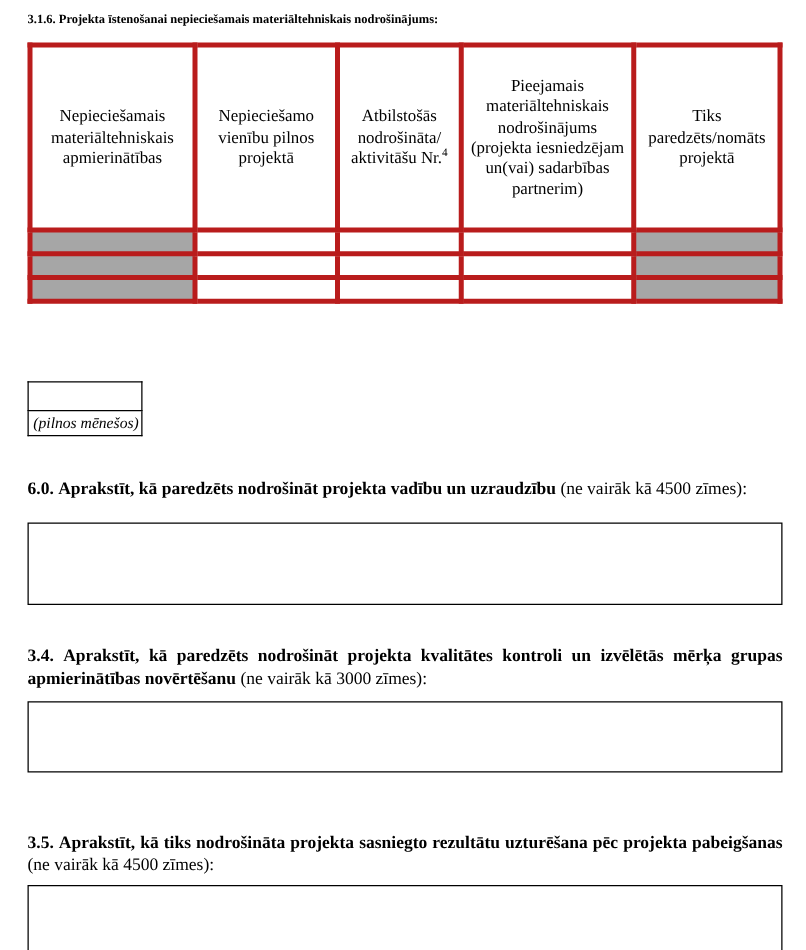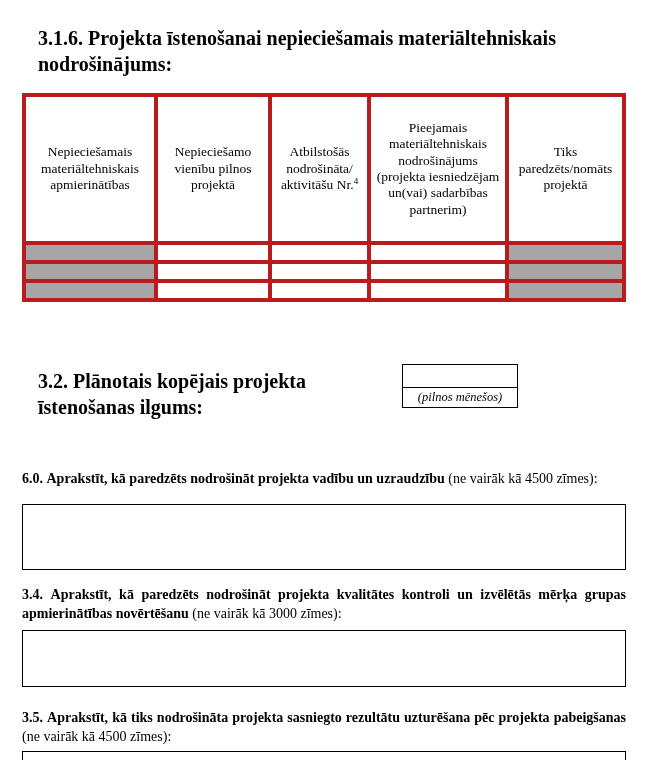--- a/index.html
+++ b/index.html
@@ -4,55 +4,55 @@
 <style>
   html, body { margin:0; padding:0; }
   body {
     width:645px; height:760px;
     background:#ffffff; color:#000;
     font-family:"Liberation Serif","DejaVu Serif",serif;
     overflow:hidden;
   }
   .page { padding:9px 19px 0 22px; }
 
-  .heading { font-size:20px; font-weight:bold; line-height:1.3; margin:16px; }
+  .heading { font-size:10px; font-weight:bold; line-height:1.3; margin:0; }
 
   
   .mat-table { width:100%; border-collapse:collapse; table-layout:fixed; margin-top:12px; }
   .mat-table th, .mat-table td { border:4px solid #b91c1c; }
   .mat-table th {
     font-weight:normal; font-size:13.5px; line-height:1.22;
     text-align:center; vertical-align:middle; padding:3px 5px; height:138px;
   }
   .mat-table td.empty-cell { height:15px; padding:0; }
   .shaded { background:var(--shaded, #a6a6a6); }
   sup { font-size:9px; line-height:0; }
 
   
   .sec32 { display:flex; align-items:flex-start; margin-top:50px; }
   .heading-32 { width:348px; }
   .duration-table { border-collapse:collapse; margin-top:12px; }
   .duration-table td { border:1px solid #000; width:86px; }
   .duration-value { height:20px; }
   .duration-unit {
-    font-style:italic; font-size:12.5px; text-align:center;
-    line-height:1.3; padding:1px 14px 2px;
+    font-style:italic; font-size:12.5px; text-align:right;
+    line-height:1.3; padding:1px 2px 2px;
   }
 
   
   .desc-heading { font-size:14px; line-height:1.32; text-align:justify; margin:0; }
   .bold { font-weight:bold; }
   .italic { font-weight:normal; }
   .answer-box { border:1px solid #000; width:100%; box-sizing:border-box; background:#fff; }
 
   .m-33 { margin-top:34px; }
   .box-33 { height:66px; margin-top:16px; }
-  .m-34 { margin-top:16px; }
+  .m-34 { margin-top:33px; }
   .box-34 { height:57px; margin-top:7px; }
-  .m-35 { margin-top:22px; }
+  .m-35 { margin-top:48px; }
   .box-35 { height:63px; margin-top:5px; }
 </style>
 </head>
 <body style="background: rgb(255, 255, 255);">
 
 <div class="page">
 
   <p class="heading"><span>3.1.6.</span>
     <span>Projekta īstenošanai nepieciešamais materiāltehniskais nodrošinājums:</span></p>
 
@@ -92,22 +92,20 @@
         <td class="empty-cell shaded"></td>
         <td class="empty-cell"></td>
         <td class="empty-cell"></td>
         <td class="empty-cell"></td>
         <td class="empty-cell shaded"></td>
       </tr>
     </tbody>
   </table>
 
   <div class="sec32">
-    <p class="heading heading-32"><span>3.2.</span>
-      <span>Plānotais kopējais projekta īstenošanas ilgums:</span></p>
     <table class="duration-table">
       <tbody>
         <tr>
           <td class="duration-value"></td>
         </tr>
         <tr>
           <td class="duration-unit">(pilnos mēnešos)</td>
         </tr>
       </tbody>
     </table>

